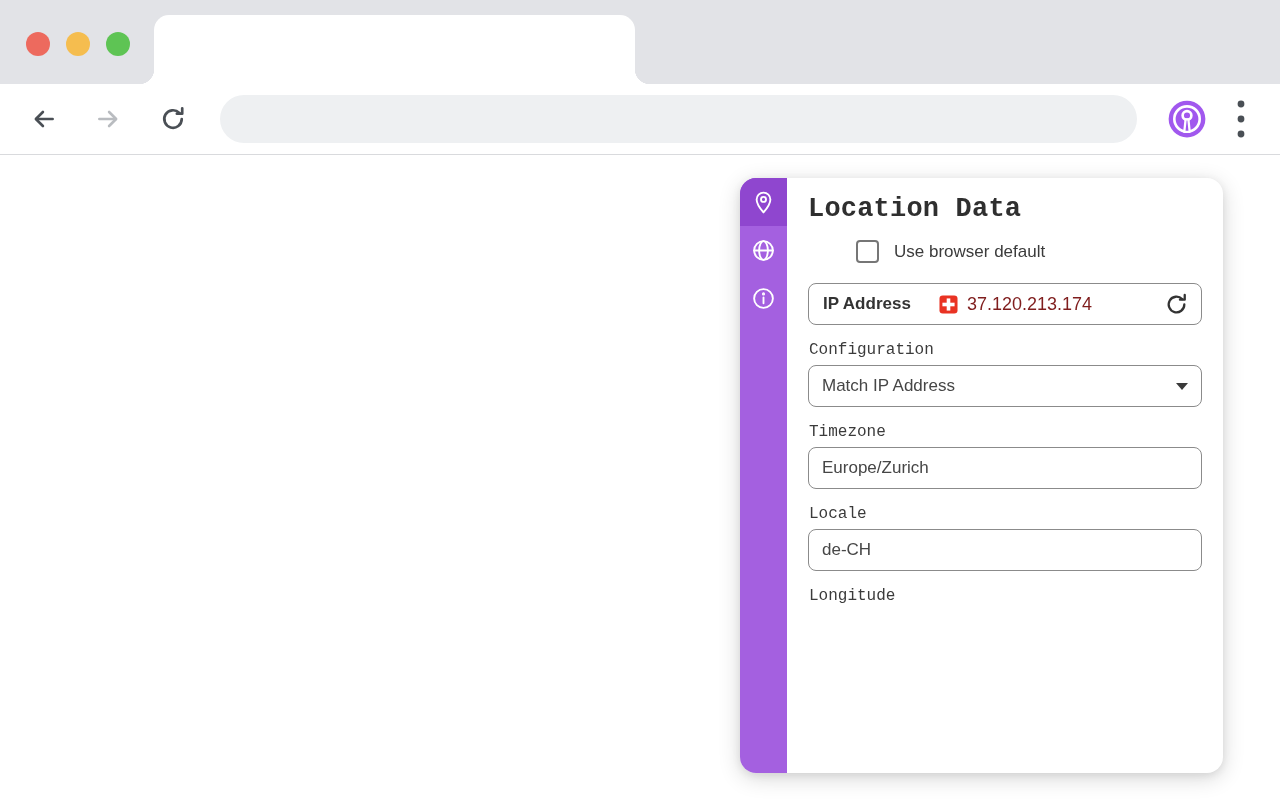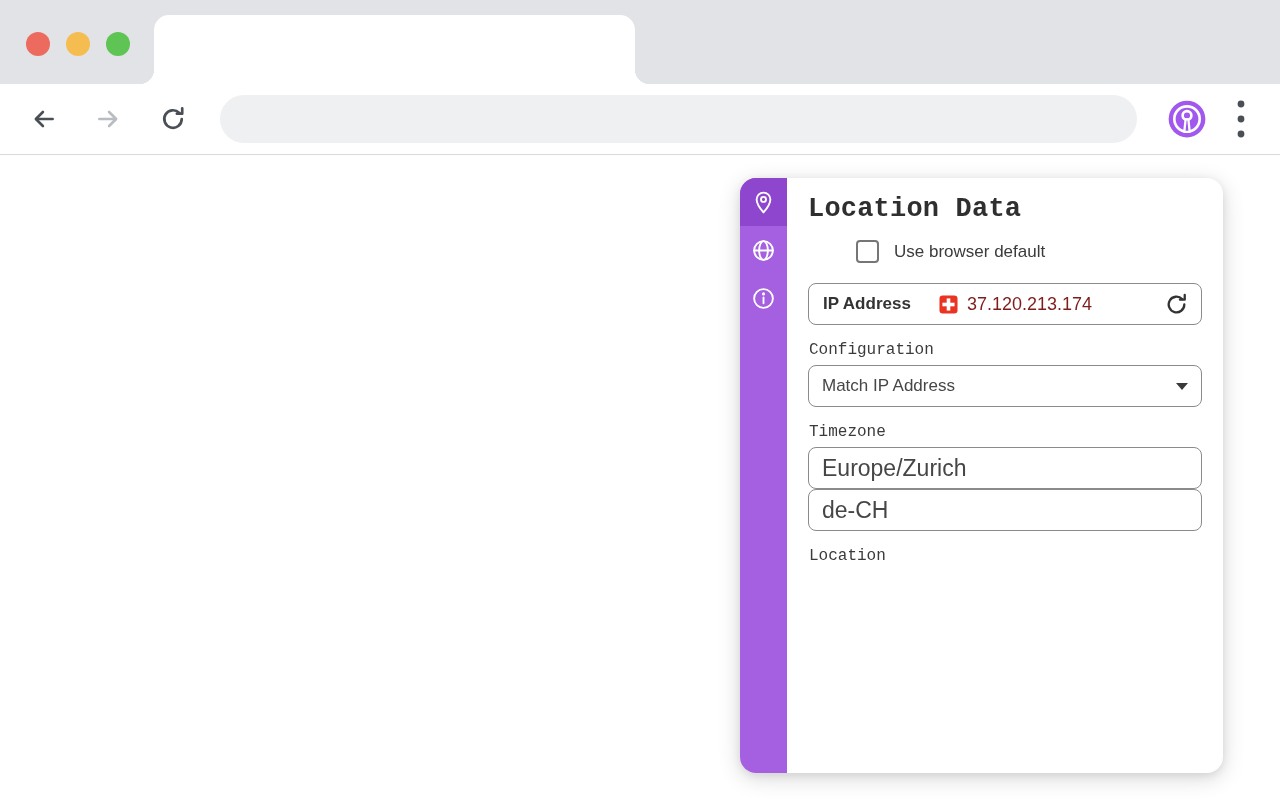--- a/index.html
+++ b/index.html
@@ -68,21 +68,21 @@
   .ip-box{padding:0 12px 0 14px;}
   .ip-label{font-weight:700;color:#333;margin-right:28px;font-size:17px;}
   .flag{width:19px;height:19px;margin-right:9px;flex:0 0 auto;}
   .ip-value{font-size:18px;color:#7f1d1d;}
   .refresh-btn{margin-left:auto;display:flex;align-items:center;cursor:pointer;}
   .grp-label{font-size:16px;color:var(--text-label);margin:16px 0 6px 1px;font-family:Liberation Mono, monospace;}
   .select-box{justify-content:space-between;cursor:pointer;}
   .caret{width:0;height:0;border-left:6px solid transparent;border-right:6px solid transparent;
          border-top:7px solid #3a3a3a;}
   .field-input{width:100%;height:42px;border:1px solid var(--border-gray);border-radius:8px;
-               font-size:23px;color:var(--text-value);padding:0 13px;outline:none;background:#fff;
+               font-size:17px;color:var(--text-value);padding:0 13px;outline:none;background:#fff;
                font-family:"Liberation Sans",sans-serif;}
   .coord-row{display:flex;gap:18px;}
   .coord-col{width:188px;}
 </style>
 </head>
 <body>
 
 <div class="chrome">
   <div class="traffic">
     <span class="t-red"></span>
@@ -183,23 +183,24 @@
 
       <div class="grp-label">Configuration</div>
       <div class="field-box select-box">
         <span>Match IP Address</span>
         <span class="caret"></span>
       </div>
 
       <div class="grp-label">Timezone</div>
       <input class="field-input" type="text" value="Europe/Zurich" style="">
 
+      <div class="grp-label">Locale</div>
       <input class="field-input" type="text" value="de-CH" style="">
 
       <div class="coord-row">
         <div class="coord-col">
-          <div class="grp-label">Location</div>
+          <div class="grp-label">Longitude</div>
         </div>
       </div>
     </div>
 
   </div>
 </div>
 
 </body></html>

